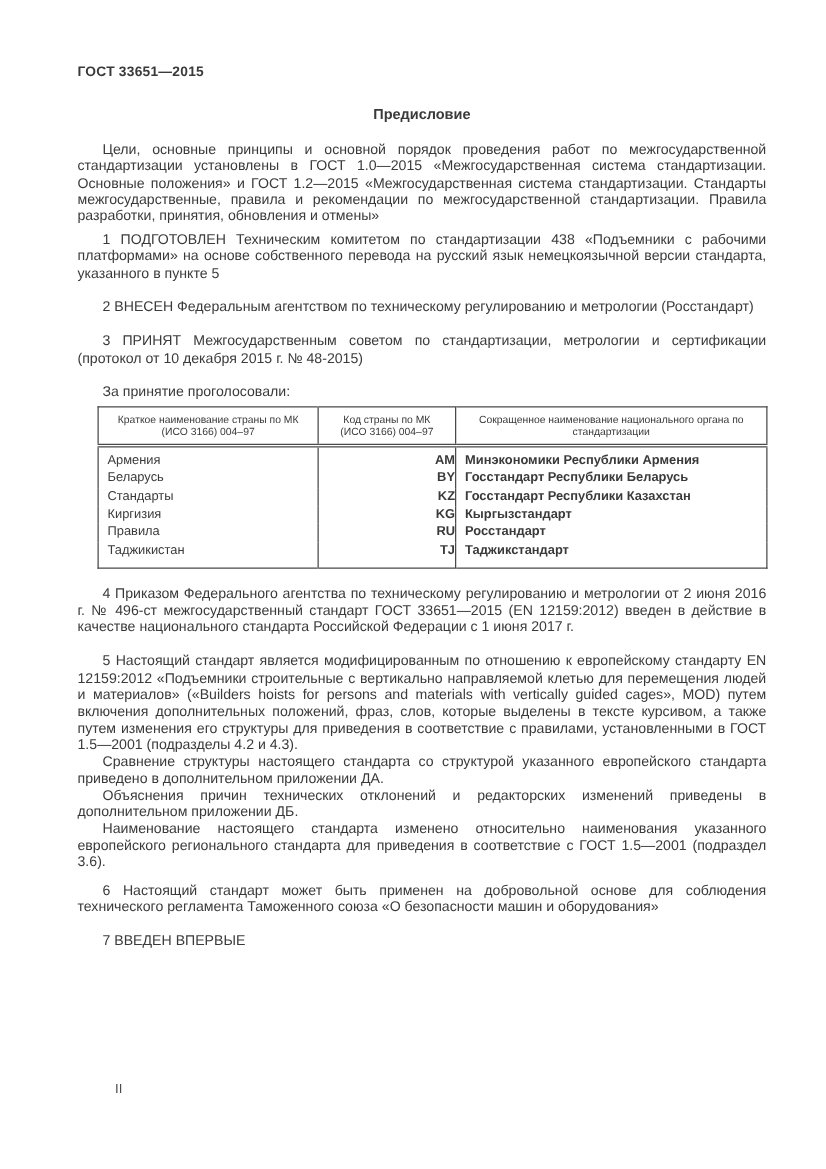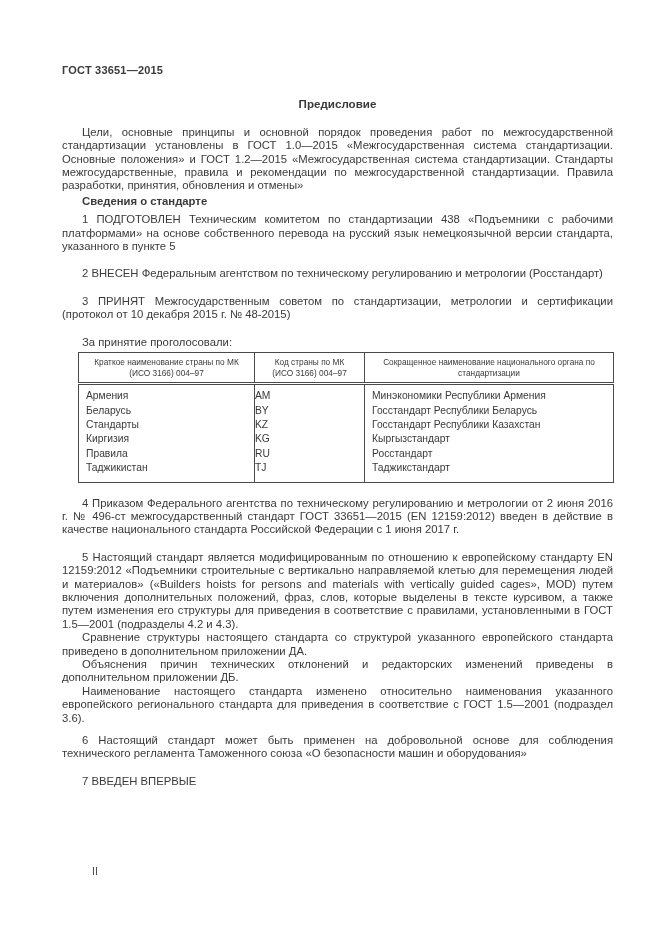--- a/index.html
+++ b/index.html
@@ -12,21 +12,21 @@
     width: 661px;
     height: 935px;
     background: #ffffff;
     overflow: hidden;
     font-family: "Liberation Sans", sans-serif;
     color: #3a3a3a;
   }
   .content {
     position: absolute;
     left: 62px;
-    top: 64px;
+    top: 52px;
     width: 551px;
     font-size: 11.3px;
     line-height: 13.4px;
     text-align: justify;
   }
   .doc-code {
     font-weight: 700;
     font-size: 11px;
     letter-spacing: 0.2px;
     text-align: left;
@@ -76,22 +76,22 @@
     border-left: 1px solid #4a4a4a;
   }
   .vote-table tbody td {
     font-size: 10.3px;
     line-height: 14.4px;
     vertical-align: top;
     padding: 0;
     text-align: left;
   }
   .vote-table tbody td:first-child { padding-left: 7px; }
-  .vote-table tbody td:nth-child(2) { text-align: left; }
-  .vote-table tbody td:nth-child(3) { padding-left: 7px; }
+  .vote-table tbody td:nth-child(2) { text-align: right; font-weight: bold; }
+  .vote-table tbody td:nth-child(3) { padding-left: 7px; font-weight: bold; }
   .vote-table tbody tr:first-child td { padding-top: 4px; }
   .vote-table tbody tr:last-child td { padding-bottom: 6px; }
 
   .page-num {
     position: absolute;
     left: 92px;
     top: 865px;
     font-size: 10.5px;
     color: #4a4a4a;
   }
@@ -101,21 +101,20 @@
 
 <div class="page">
   <div class="content">
 
     <div class="doc-code">ГОСТ 33651—2015</div>
 
     <h1 class="title">Предисловие</h1>
 
     <p class="para intro">Цели, основные принципы и основной порядок проведения работ по межгосударственной стандартизации установлены в ГОСТ 1.0—2015 «Межгосударственная система стандартизации. Основные положения» и ГОСТ 1.2—2015 «Межгосударственная система стандартизации. Стандарты межгосударственные, правила и рекомендации по межгосударственной стандартизации. Правила разработки, принятия, обновления и отмены»</p>
 
-    <p class="para heading">Сведения о стандарте</p>
 
     <p class="para clause c1">1 ПОДГОТОВЛЕН Техническим комитетом по стандартизации 438 «Подъемники с рабочими платформами» на основе собственного перевода на русский язык немецкоязычной версии стандарта, указанного в пункте 5</p>
 
     <p class="para clause">2 ВНЕСЕН Федеральным агентством по техническому регулированию и метрологии (Росстандарт)</p>
 
     <p class="para clause">3 ПРИНЯТ Межгосударственным советом по стандартизации, метрологии и сертификации (протокол от 10 декабря 2015 г. № 48-2015)</p>
 
     <p class="para clause">За принятие проголосовали:</p>
 
     <table class="vote-table">

